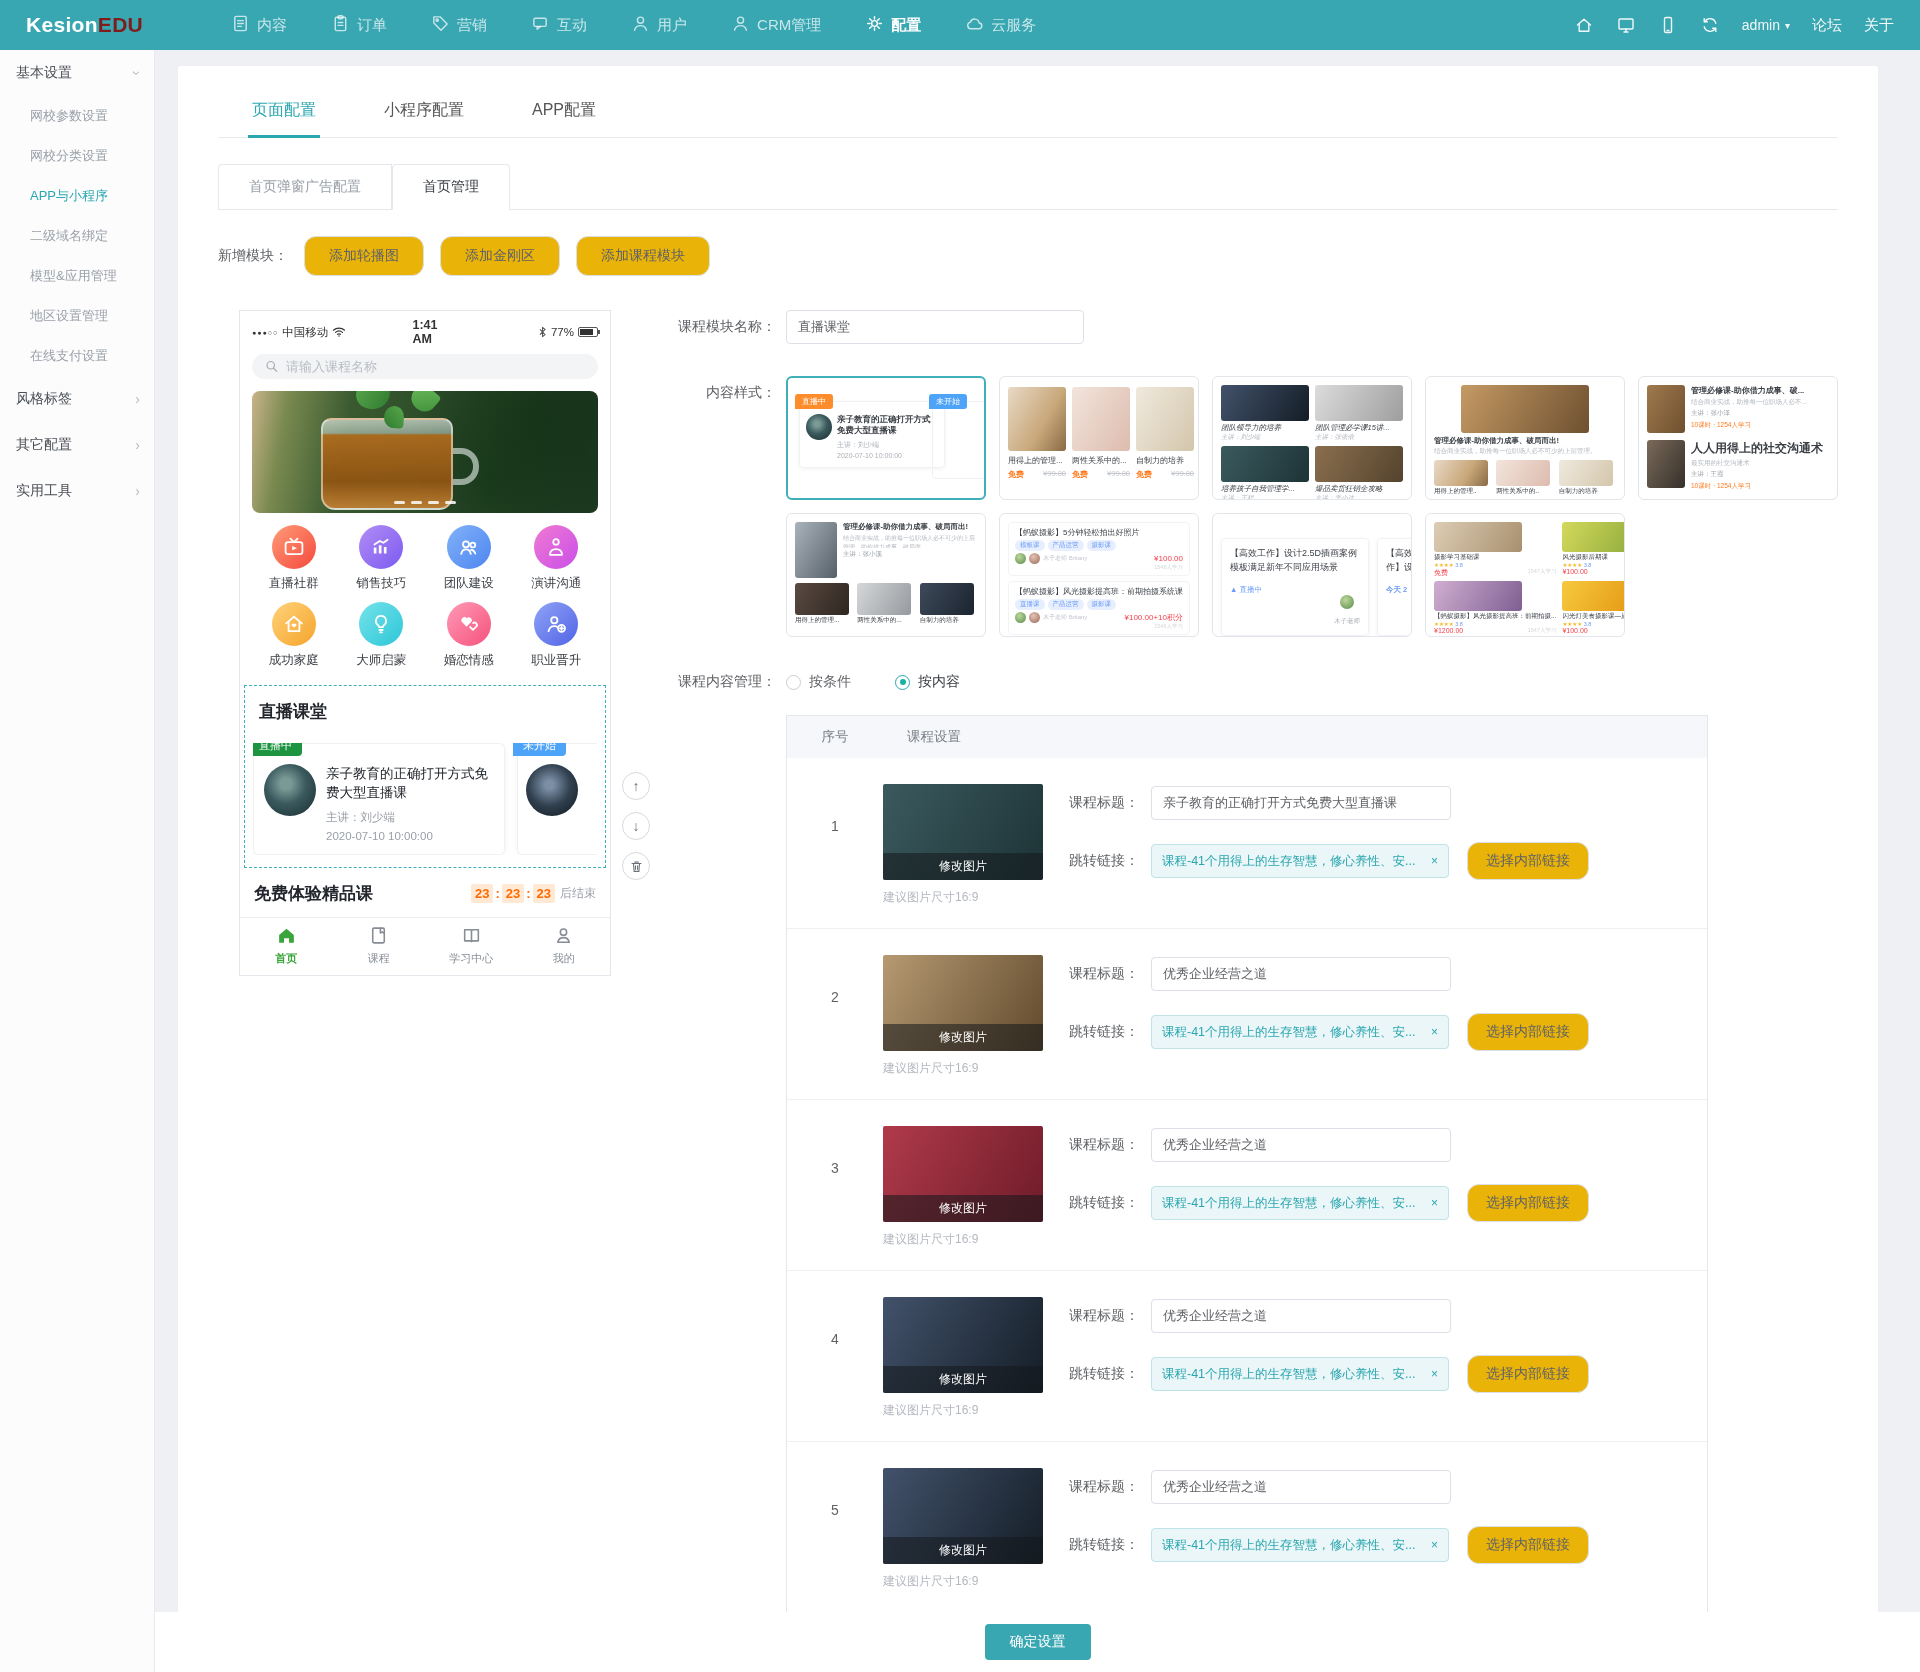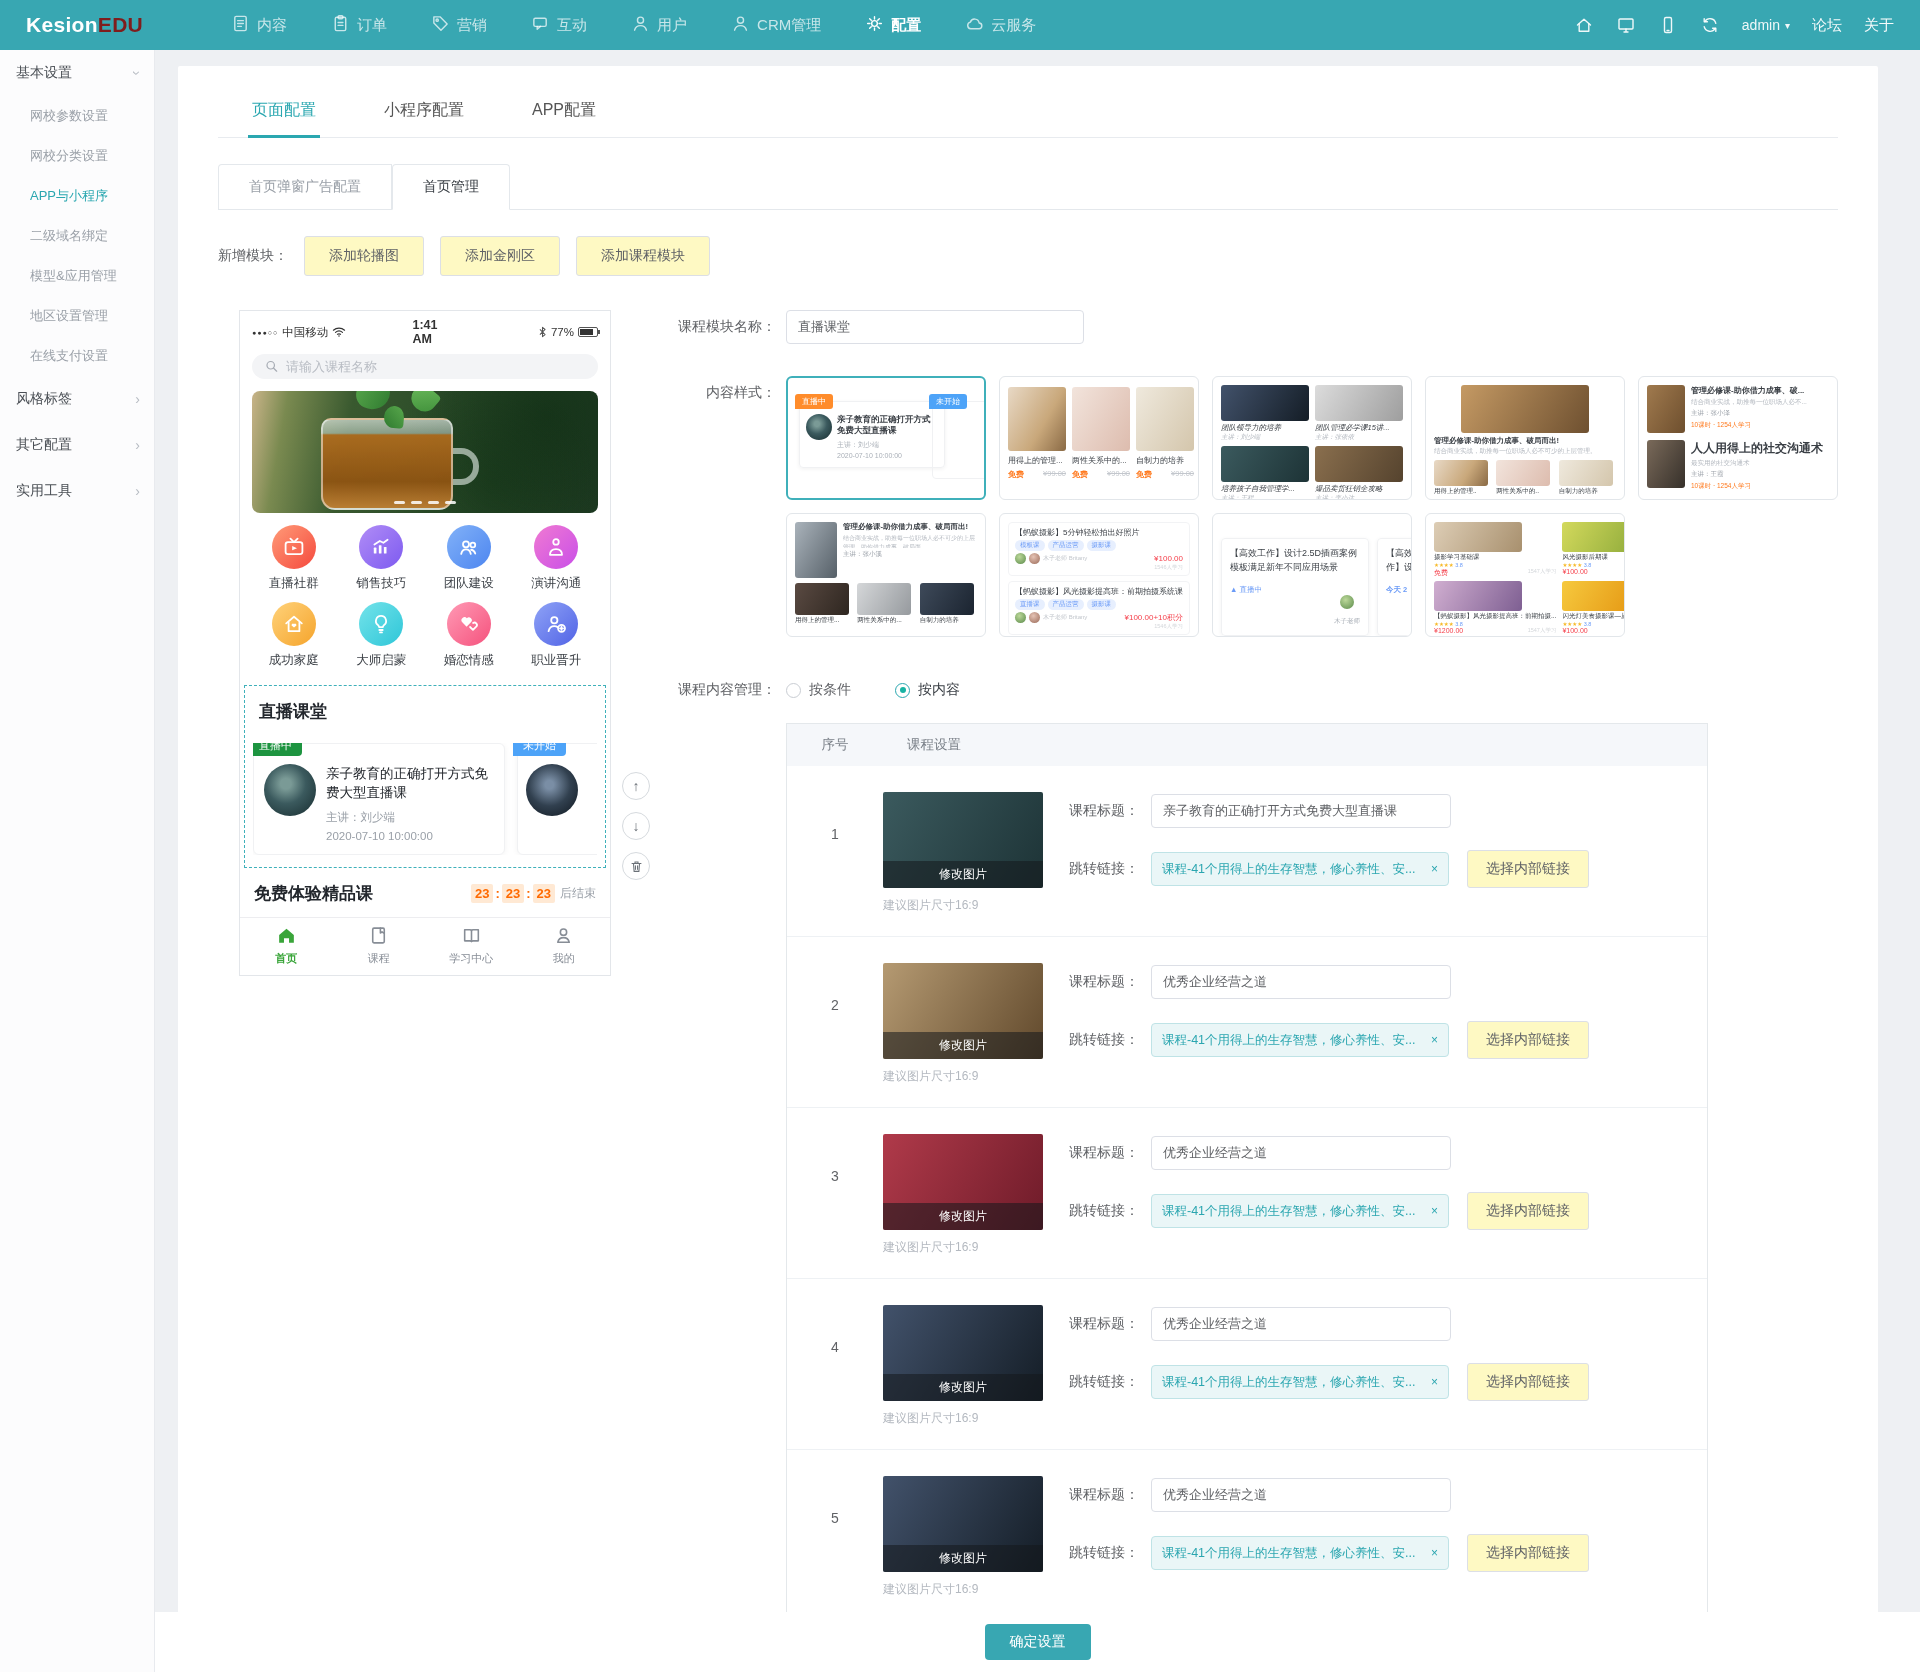--- a/index.html
+++ b/index.html
@@ -41,21 +41,21 @@
 
 
 .subtabs { display:flex; margin-top:26px; border-bottom:1px solid #e4e8ec; }
 .subtab { font-size:14px; color:#9aa0a8; padding:13px 30px; border:1px solid #e4e8ec; border-bottom:none; background:#fff; cursor:pointer; }
 .subtab:first-child { border-radius:4px 0 0 0; }
 .subtab.active { color:#3a3f45; border-radius:4px 4px 0 0; margin-bottom:-1px; border-bottom:1px solid #fff; }
 
 
 .module-row { display:flex; align-items:center; margin-top:26px; }
 .module-row .m-label { font-size:14px; color:#606266; margin-right:16px; }
-.btn-plain { background:#fef9c3; border:1px solid #dcdfe6; border-radius:3px; color:#606266; font-size:14px; padding:10px 24px; margin-right:16px; cursor:pointer; font-family:inherit; }
+.btn-plain { background:#eab308; border:1px solid #dcdfe6; border-radius:12px; color:#606266; font-size:14px; padding:10px 24px; margin-right:16px; cursor:pointer; font-family:inherit; }
 
 
 .content-row { display:flex; margin-top:34px; }
 .left-col { width:442px; flex-shrink:0; position:relative; }
 
 
 .phone { margin-left:21px; width:372px; height:666px; background:#fff; border:1px solid #e3e6ea; display:flex; flex-direction:column; overflow:hidden; }
 .statusbar { display:flex; align-items:center; padding:7px 12px 2px 12px; font-size:11.5px; color:#333; }
 .sb-left { display:flex; align-items:center; gap:4px; flex:1; }
 .dots { letter-spacing:1px; font-size:7px; }
@@ -544,21 +544,21 @@
             </button>
         </div>
       </div>
 
       <div class="right-col">
         <div class="form-row" style="margin-bottom:32px;">
           <span class="form-label">课程模块名称：</span>
           <span class="form-content"><input class="inp name-inp" value="直播课堂" style=""></span>
         </div>
 
-        <div class="form-row" style="margin-bottom:36px;">
+        <div class="form-row" style="margin-bottom:28px;">
           <span class="form-label">内容样式：</span>
           <div class="form-content tpl-wrap">
               <div class="tpl selected">
     <div style="position:relative;margin:16px 0 0 4px;width:146px;border:1px solid #f0f1f3;border-radius:4px;box-shadow:0 1px 4px rgba(0,0,0,.06);padding:12px 6px 8px 6px;">
       <span class="mini-badge" style="background:#ff8c2b;">直播中</span>
       <div style="display:flex;gap:5px;">
         <span class="avatar av-child" style="width:26px;height:26px;"></span>
         <div>
           <div style="font-size:8.5px;font-weight:bold;color:#3a3f45;line-height:1.35;">亲子教育的正确打开方式免费大型直播课</div>
           <div style="font-size:7px;color:#aab0b8;margin-top:3px;">主讲：刘少端</div>

